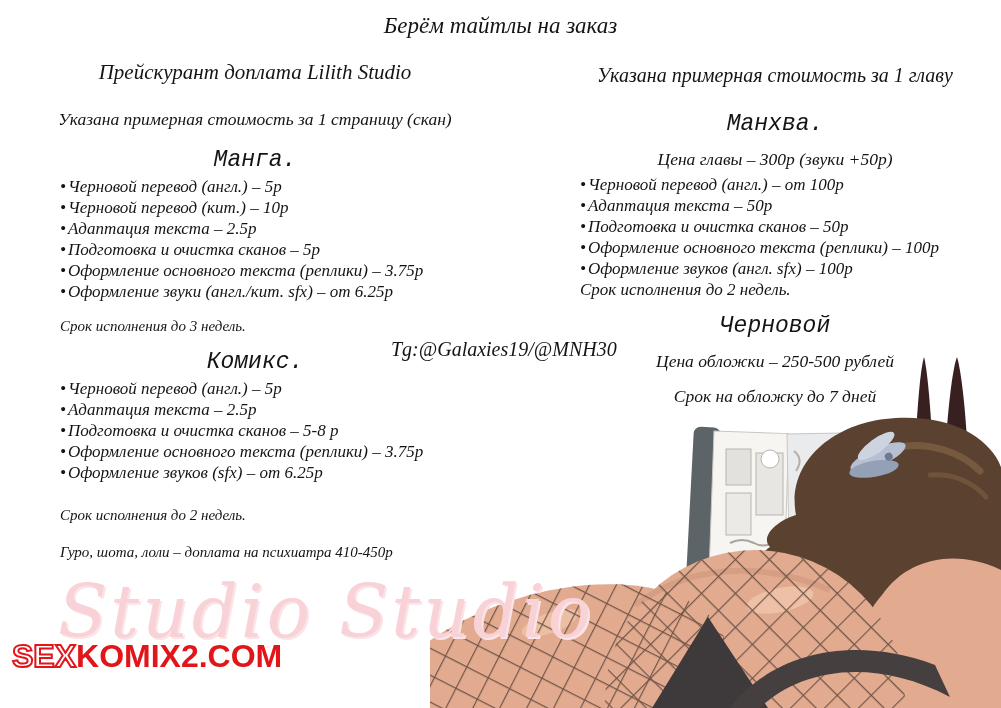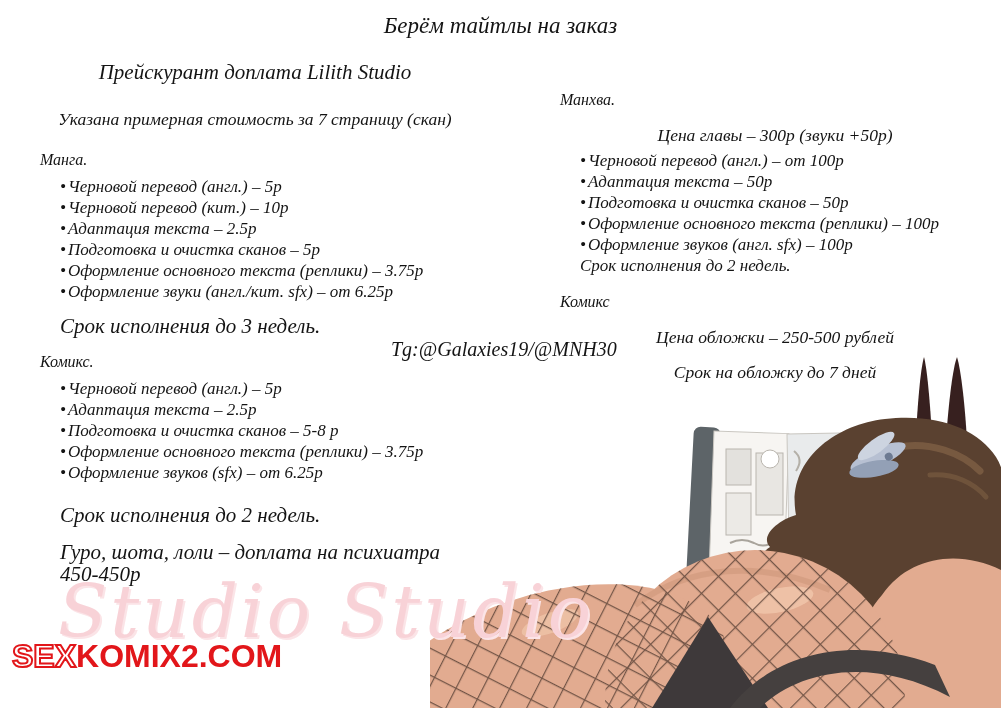--- a/index.html
+++ b/index.html
@@ -15,29 +15,29 @@
   .title{
     position:absolute;left:0;top:13px;width:1001px;
     text-align:center;font-size:23px;line-height:26px;
   }
   .col{position:absolute;width:430px;}
   .col-left{left:40px;top:60px;}
   .col-right{left:560px;top:63px;}
   .col-header{text-align:center;font-size:21px;line-height:24px;}
   .note{text-align:center;font-size:17.5px;line-height:22px;margin-top:24px;}
   .note-r{text-align:center;font-size:20px;line-height:24px;}
-  .sec-head{text-align:left;font-size:16px;line-height:24px;}
+  .sec-head{text-align:center;font-size:23px;line-height:24px;font-family:Liberation Mono, monospace;}
   .mt18{margin-top:18px;} .mt25{margin-top:25px;} .mt13{margin-top:13px;}
   .mt14{margin-top:14px;} .mt15{margin-top:15px;} .mt17{margin-top:17px;} .mt21{margin-top:21px;}
   .price-line{text-align:center;font-size:17.5px;line-height:22px;margin-top:12px;}
   ul.items{list-style:none;margin:4px 0 0 0;padding:0 0 0 20px;}
   ul.items li{font-size:17px;line-height:21px;}
   ul.items li::before{content:"\2022";margin-right:2px;}
   .plain-line{font-size:17px;line-height:21px;padding-left:20px;}
-  .footer-line{font-size:21px;line-height:22px;padding-left:20px;}
+  .footer-line{font-size:15px;line-height:22px;padding-left:20px;}
   .footer-center{text-align:center;font-size:17.5px;line-height:22px;}
   .tg-line{
     position:absolute;left:391px;top:337px;
     font-size:20px;line-height:24px;
   }
   .watermark{
     position:absolute;left:58px;top:572px;
     font-family:"DejaVu Serif",cursive;
     font-style:italic;font-size:72px;line-height:80px;
     color:#f8d2d7;letter-spacing:3px;white-space:nowrap;
@@ -60,21 +60,21 @@
 </style>
 </head>
 <body>
 
 <div class="page">
 
   <div class="title">Берём тайтлы на заказ</div>
 
   <div class="col col-left">
     <div class="col-header">Прейскурант доплата Lilith Studio</div>
-    <div class="note">Указана примерная стоимость за 7 страницу (скан)</div>
+    <div class="note">Указана примерная стоимость за 1 страницу (скан)</div>
 
     <div class="sec-head mt18">Манга.</div>
     <ul class="items">
       <li>Черновой перевод (англ.)  – 5р</li>
       <li>Черновой перевод (кит.) – 10р</li>
       <li>Адаптация текста – 2.5р</li>
       <li>Подготовка и очистка сканов – 5р</li>
       <li>Оформление основного текста (реплики) – 3.75р</li>
       <li>Оформление звуки (англ./кит. sfx) – от 6.25р</li>
     </ul>
@@ -83,37 +83,38 @@
     <div class="sec-head mt13">Комикс.</div>
     <ul class="items">
       <li>Черновой перевод (англ.)  – 5р</li>
       <li>Адаптация текста – 2.5р</li>
       <li>Подготовка и очистка сканов – 5-8 р</li>
       <li>Оформление основного текста (реплики) – 3.75р</li>
       <li>Оформление звуков (sfx) – от 6.25р</li>
     </ul>
     <div class="footer-line mt21">Срок исполнения до 2 недель.</div>
 
-    <div class="footer-line mt15">Гуро, шота, лоли – доплата на психиатра 450-450р</div>
+    <div class="footer-line mt15">Гуро, шота, лоли – доплата на психиатра 410-450р</div>
   </div>
 
   <div class="col col-right">
+    <div class="note-r">Указана примерная стоимость за 1 главу</div>
 
     <div class="sec-head mt25">Манхва.</div>
     <div class="price-line">Цена главы – 300р (звуки +50р)</div>
     <ul class="items mt17">
       <li>Черновой перевод (англ.)  – от 100р</li>
       <li>Адаптация текста – 50р</li>
       <li>Подготовка и очистка сканов – 50р</li>
       <li>Оформление основного текста (реплики) – 100р</li>
       <li>Оформление звуков (англ. sfx) – 100р</li>
     </ul>
     <div class="plain-line">Срок исполнения до 2 недель.</div>
 
-    <div class="sec-head mt14">Комикс</div>
+    <div class="sec-head mt14">Черновой</div>
     <div class="price-line">Цена обложки – 250-500 рублей</div>
     <div class="footer-center mt13">Срок на обложку до 7 дней</div>
   </div>
 
   <div class="tg-line">Tg:@Galaxies19/@MNH30</div>
 
   <svg class="art" width="571" height="353" viewBox="0 0 571 353">
     <defs>
       <pattern id="net" patternUnits="userSpaceOnUse" width="24" height="24" patternTransform="rotate(45)">
         <path d="M0 0H24M0 0V24" stroke="#5f463a" stroke-width="2.4" fill="none"></path>

